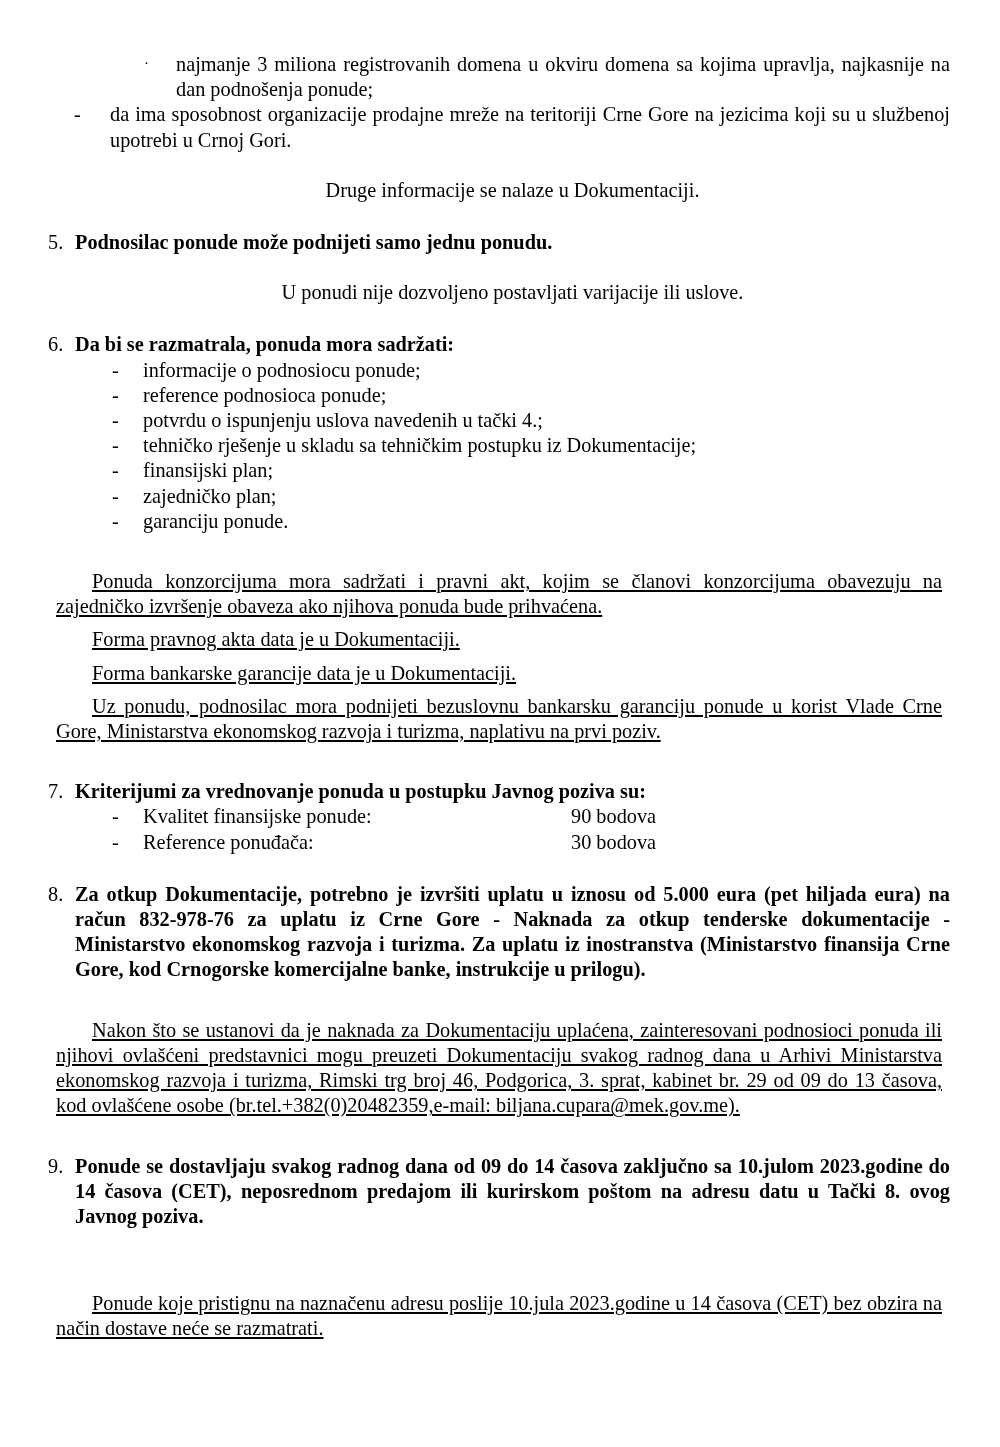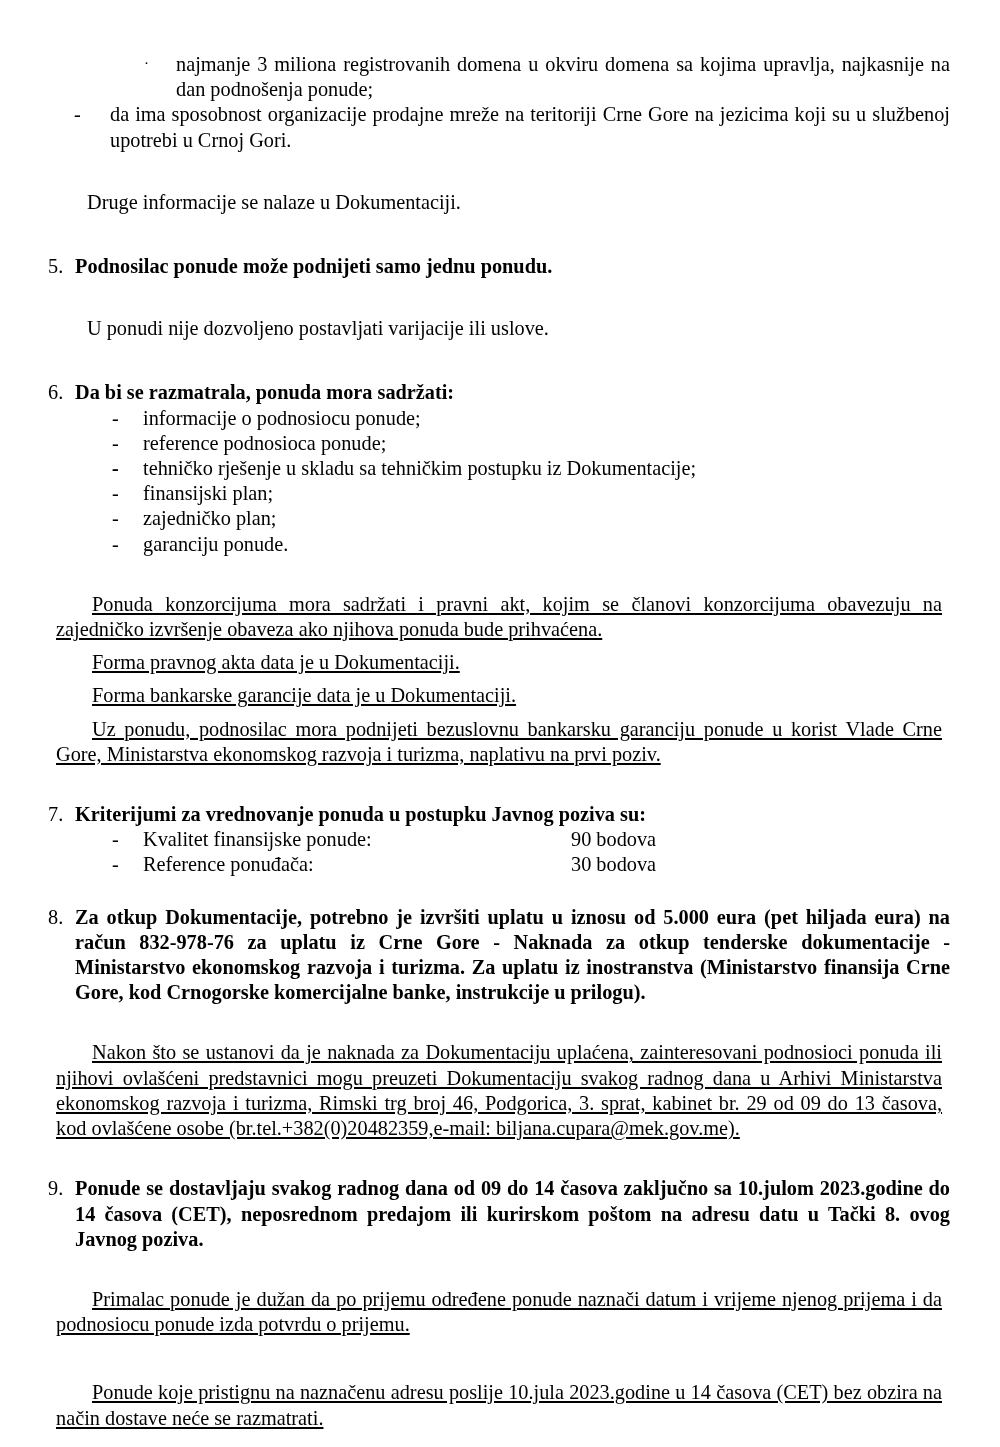--- a/index.html
+++ b/index.html
@@ -43,22 +43,22 @@
     left: 0;
     top: 0;
     width: 22px;
     text-align: left;
   }
   .num-item > .body { display: block; font-weight: bold; }
 
   
   .indent-para {
     padding-left: 27px;
-    text-align: left;
-    margin: 12px;
+    text-align: center;
+    margin: 0;
   }
 
   
   .just-para {
     text-align: justify;
     text-justify: inter-word;
     text-indent: 36px;
     margin: 8px;
     text-decoration: underline;
   }
@@ -154,21 +154,21 @@
     </div>
 
     <ul class="dash-list">
       <li>
         <span class="mark">-</span><span>informacije o podnosiocu ponude;</span>
       </li>
       <li>
         <span class="mark">-</span><span>reference podnosioca ponude;</span>
       </li>
       <li>
-        <span class="mark">-</span>
+        <span class="mark">-</span><span>potvrdu o ispunjenju uslova navedenih u tački 4.;</span>
       </li>
       <li>
         <span class="mark">-</span><span>tehničko rješenje u skladu sa tehničkim postupku iz Dokumentacije;</span>
       </li>
       <li>
         <span class="mark">-</span><span>finansijski plan;</span>
       </li>
       <li>
         <span class="mark">-</span><span>zajedničko plan;</span>
       </li>
@@ -213,20 +213,19 @@
 
     <div class="sp-lg"></div>
 
     <div class="num-item">
       <span class="num">9.</span>
       <span class="body">Ponude se dostavljaju svakog radnog dana od 09 do 14 časova zaključno sa 10.julom 2023.godine do 14 časova (CET), neposrednom predajom ili kurirskom poštom na adresu datu u Tački 8. ovog Javnog poziva.</span>
     </div>
 
     <div class="sp-lg"></div>
 
-    <div class="just-para">Primalac ponude je dužan da po prijemu određene ponude naznači datum i vrijeme njenog prijema i da podnosiocu ponude izda potvrdu o prijemu.</div>
 
     <div class="sp-lg"></div>
 
     <div class="just-para">Ponude koje pristignu na naznačenu adresu poslije 10.jula 2023.godine u 14 časova (CET) bez obzira na način dostave neće se razmatrati.</div>
 
   </div>
 </div>
 
 </body></html>

